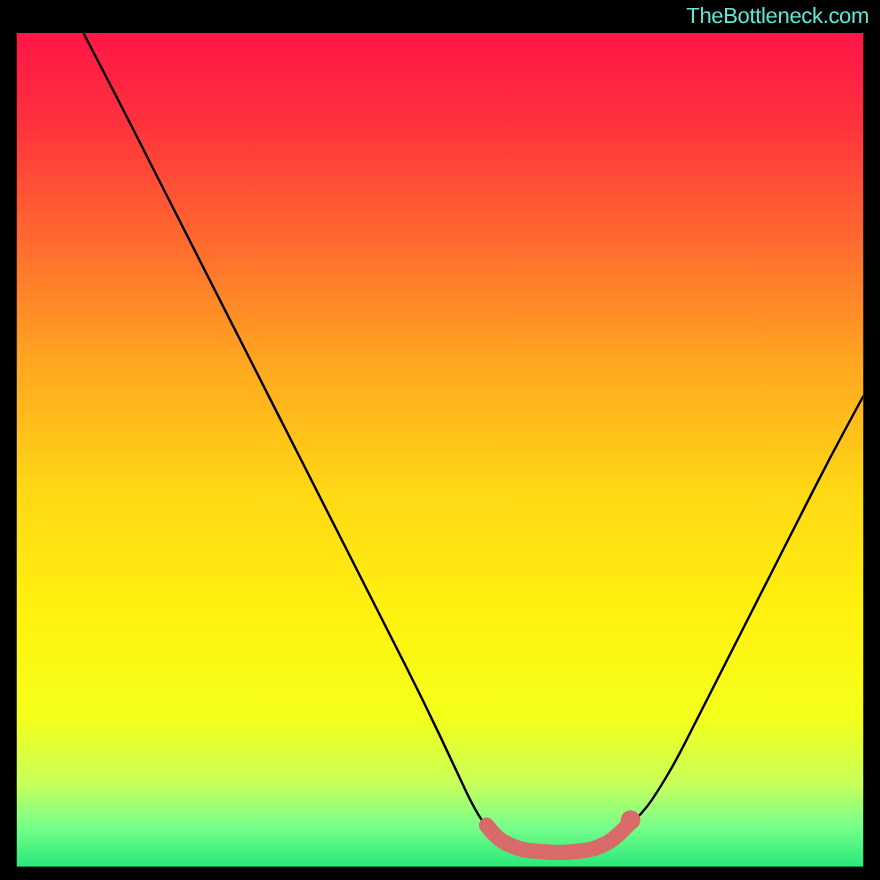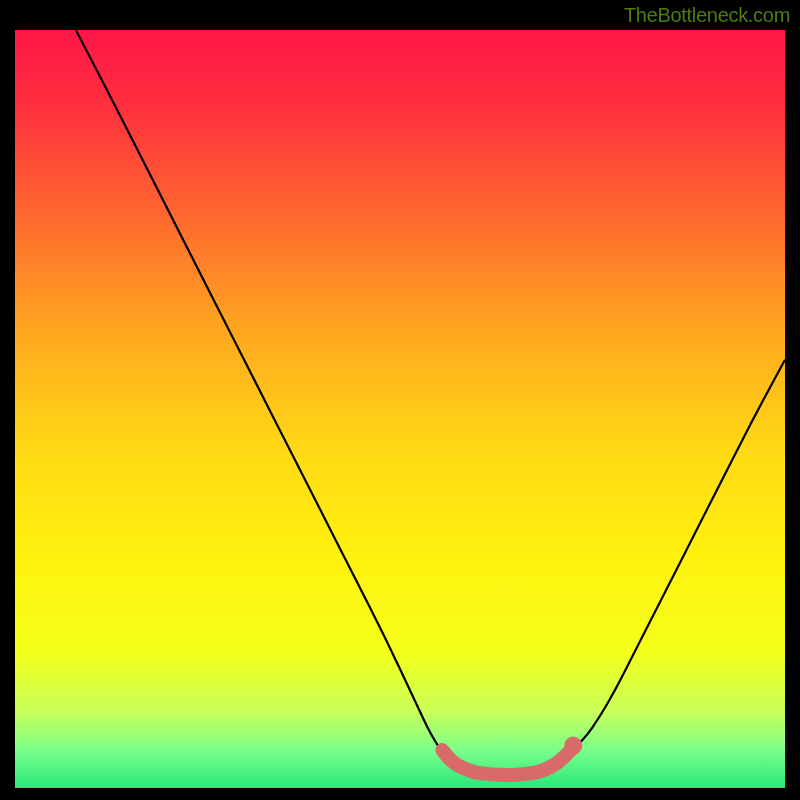--- a/index.html
+++ b/index.html
@@ -14,21 +14,21 @@
   .stage {
     position: relative;
     width: 800px;
     height: 800px;
     background: #000;
   }
   .attribution {
     position: absolute;
     top: 4px;
     right: 10px;
-    color: #4d7c0f;
+    color: #5eead4;
     font-size: 20px;
     font-weight: 500;
     letter-spacing: -0.3px;
     user-select: none;
   }
   svg.plot {
     position: absolute;
     left: 15px;
     top: 30px;
     display: block;

